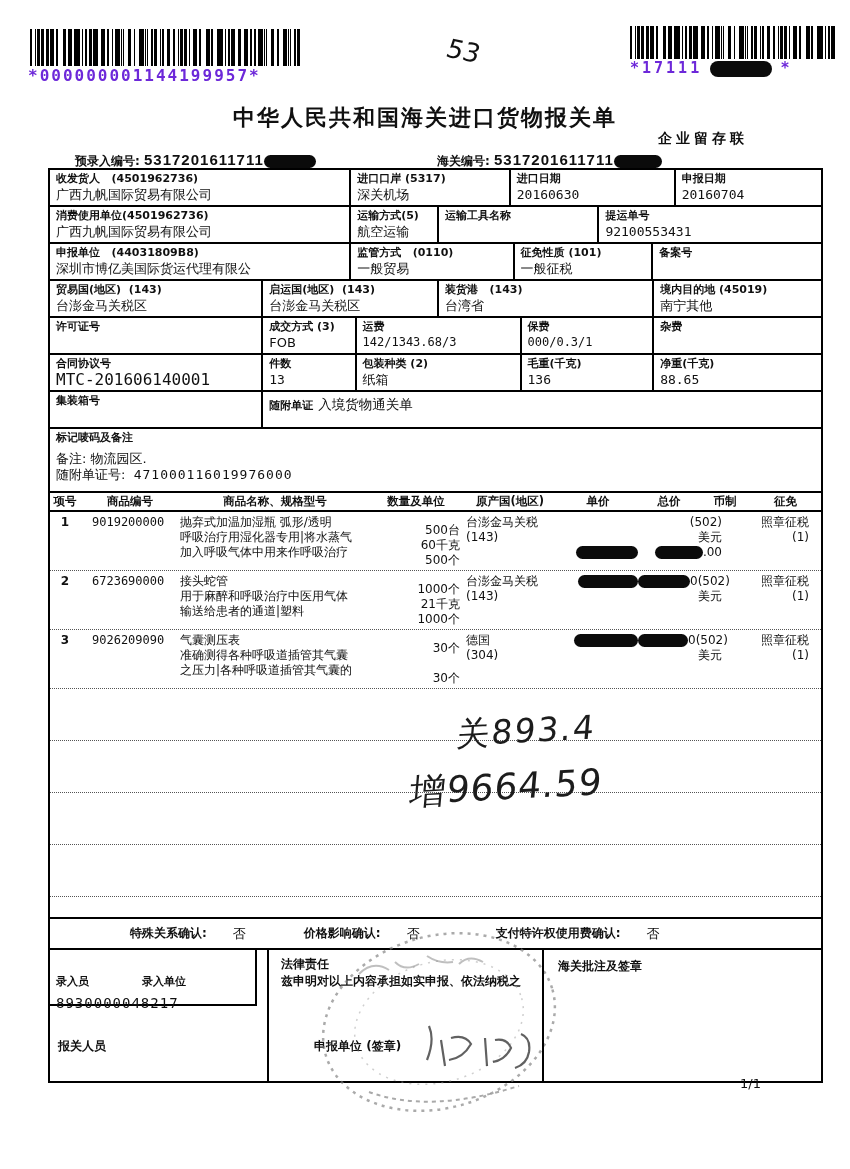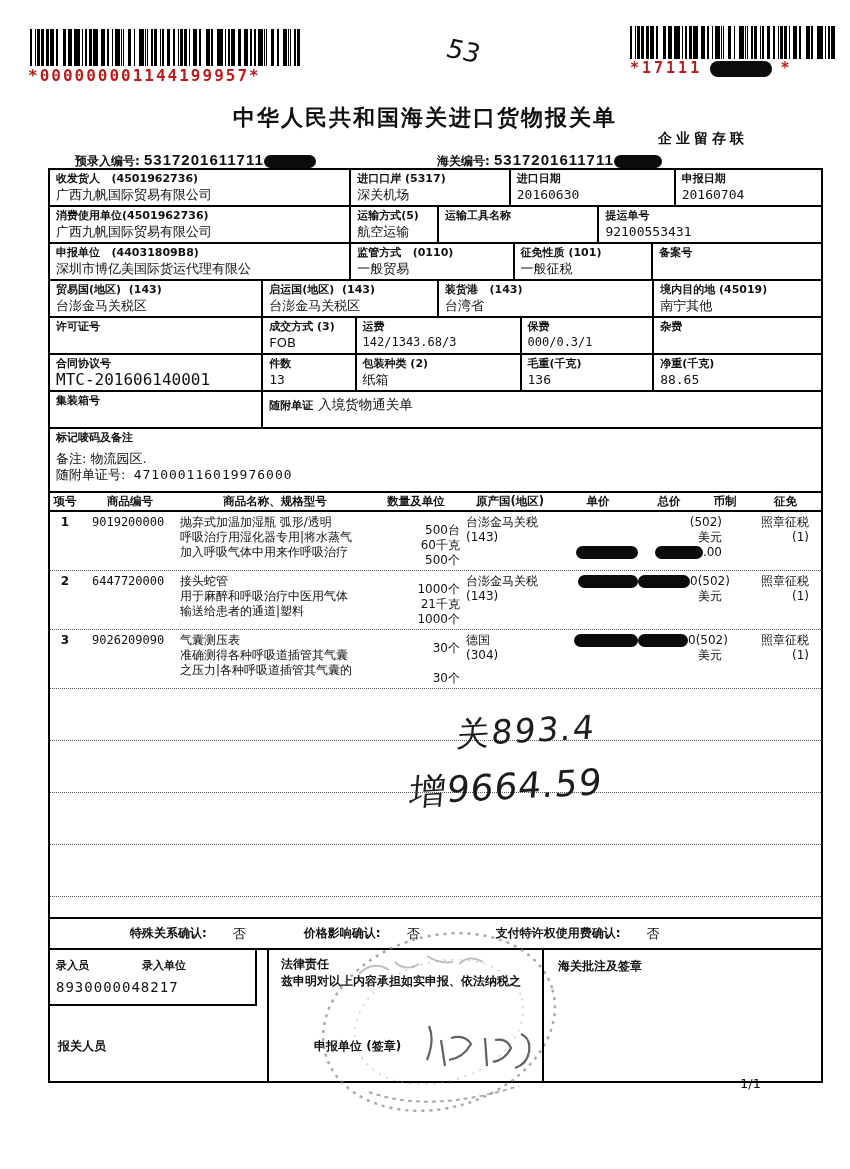--- a/index.html
+++ b/index.html
@@ -6,21 +6,21 @@
   .page{position:relative;width:850px;height:1169px;margin:0 auto;background:#ffffff;
         font-family:"DejaVu Sans","Liberation Sans",sans-serif;color:#101010;overflow:hidden;}
   .abs{position:absolute;}
   .mono{font-family:"DejaVu Sans Mono","Liberation Mono",monospace;}
 
   
   .barcode{background-color:#fff;background-image:
       repeating-linear-gradient(90deg,#000 0 2px,transparent 2px 5px,#000 5px 6px,transparent 6px 11px),
       repeating-linear-gradient(90deg,#000 0 1px,transparent 1px 7px,#000 7px 10px,transparent 10px 13px),
       repeating-linear-gradient(90deg,transparent 0 17px,#000 17px 19px,transparent 19px 23px);}
-  .bc-num{font-family:"DejaVu Sans Mono","Liberation Mono",monospace;font-weight:bold;color:#b91c1c;text-align:center;}
+  .bc-num{font-family:"DejaVu Sans Mono","Liberation Mono",monospace;font-weight:bold;color:#6d28d9;text-align:center;}
 
   .redact{display:inline-block;background:#0b0b0b;border-radius:8px;vertical-align:middle;}
 
   .title{width:100%;text-align:center;font-size:22px;font-weight:bold;letter-spacing:2px;}
   .copy-label{font-size:14px;font-weight:bold;letter-spacing:4px;}
 
   .preline{font-size:12px;font-weight:bold;white-space:nowrap;}
   .preline .num{font-family:Liberation Sans, sans-serif;font-size:15px;letter-spacing:1px;}
 
   
@@ -68,21 +68,21 @@
   
   .confirm-row{display:flex;align-items:center;min-height:29px;font-size:12px;border-top:2px solid #000;}
   .confirm-row b{font-weight:bold;}
   .cv{margin-left:26px;font-size:13px;}
 
   
   .bottom-row{display:flex;height:133px;border-top:2px solid #000;box-sizing:border-box;}
   .b-cell{position:relative;border-left:2px solid #000;box-sizing:border-box;overflow:visible;}
   .b-cell.cfirst{border-left:none;}
   .entry-box{position:absolute;left:0;top:0;width:207px;height:56px;border:2px solid #000;
-             border-left:none;border-top:none;box-sizing:border-box;padding:4px 6px;}
+             border-left:none;border-top:none;box-sizing:border-box;padding:20px 6px;}
   .decl{padding:6px 10px 0 12px;font-size:12px;font-weight:bold;line-height:17px;}
   .sign-label{position:absolute;left:45px;bottom:26px;font-size:12px;font-weight:bold;}
   .broker{position:absolute;left:8px;top:88px;font-size:12px;font-weight:bold;}
   .notes-label{padding:8px 0 0 14px;font-size:12px;font-weight:bold;}
   .page-num{font-size:13px;}
   .stamp{position:absolute;left:30px;top:-28px;pointer-events:none;}
 </style>
 </head>
 <body>
 
@@ -296,21 +296,21 @@
           <div class="ln"><span class="redact" style="width:48px;height:13px;"></span><span>.00</span></div>
         </div>
         <div class="c-levy">
           <div class="ln">照章征税</div>
           <div class="ln">(1)</div>
         </div>
       </div>
 
       <div class="item">
         <div class="c-no">2</div>
-        <div class="c-code">6447720000</div>
+        <div class="c-code">6723690000</div>
         <div class="c-name">
           <div class="ln">接头蛇管</div>
           <div class="ln">用于麻醉和呼吸治疗中医用气体</div>
           <div class="ln">输送给患者的通道|塑料</div>
         </div>
         <div class="c-qty">
           <div class="ln">1000个</div>
           <div class="ln">21千克</div>
           <div class="ln">1000个</div>
         </div>

